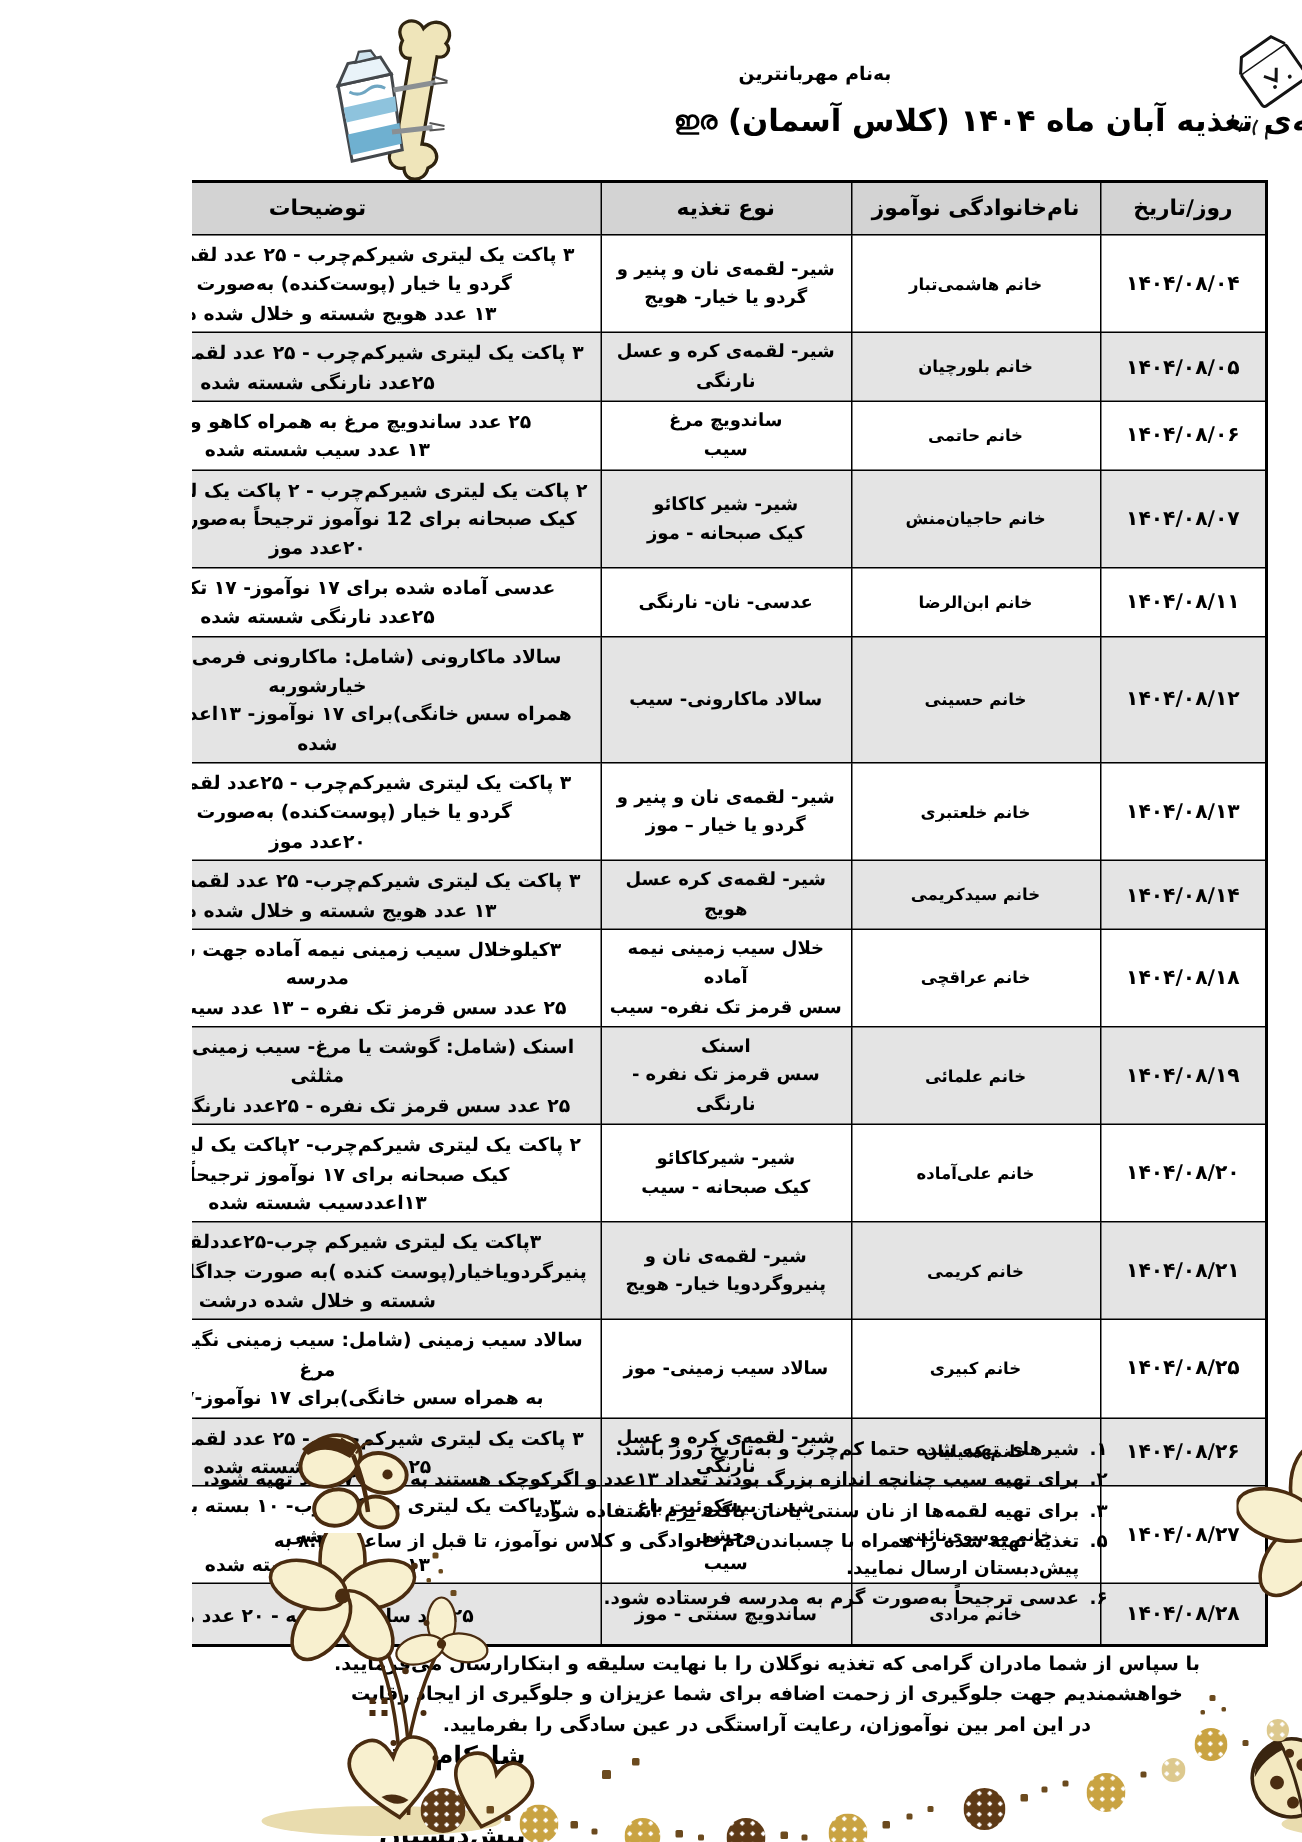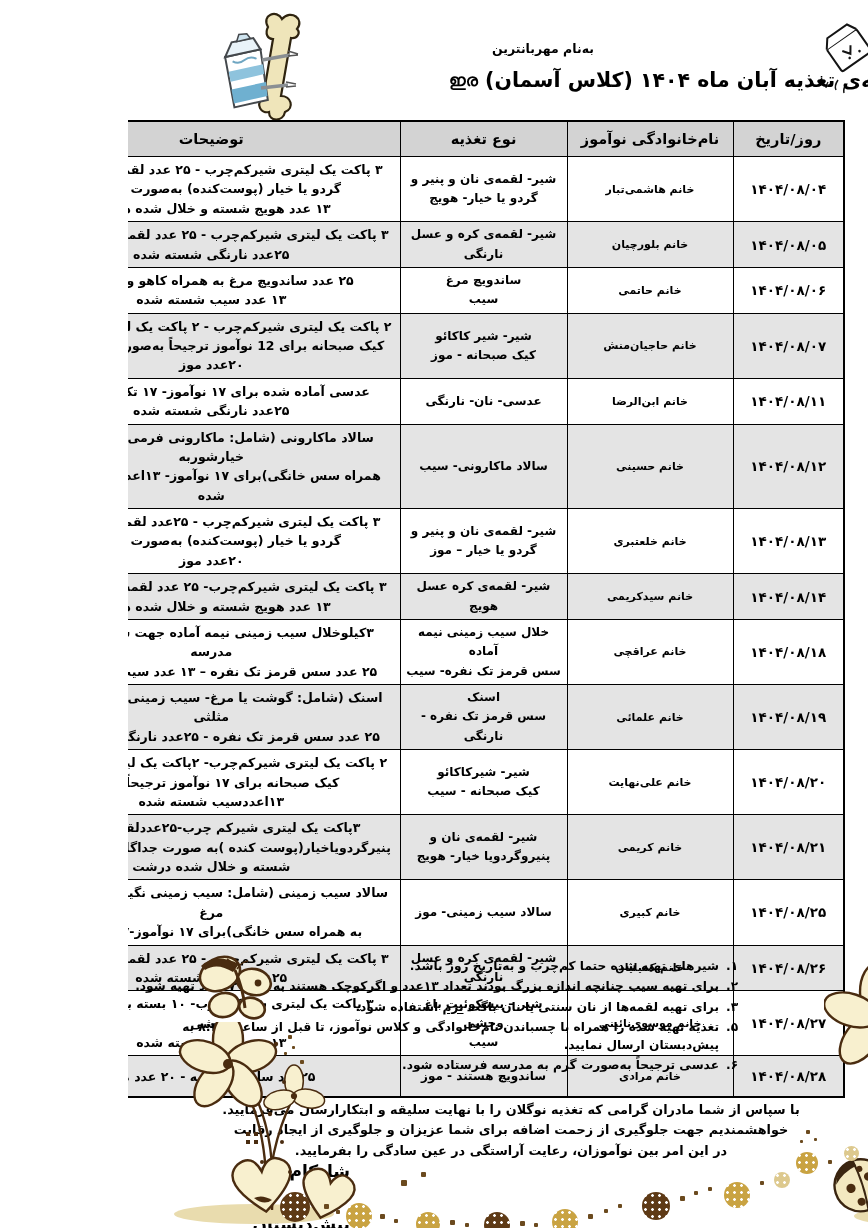--- a/index.html
+++ b/index.html
@@ -278,21 +278,21 @@
           <td class="desc-cell">
             <div>اسنک (شامل: گوشت یا مرغ- سیب زمینی- ذرت) ۴۰ عدد مثلثی</div>
             <div>۲۵ عدد سس قرمز تک نفره - ۲۵عدد نارنگی شسته شده</div>
           </td>
         </tr>
         <tr>
           <td class="date-cell min">
             <div>۱۴۰۴/۰۸/۲۰</div>
           </td>
           <td class="name-cell">
-            <div>خانم علی‌نهایت</div>
+            <div>خانم علی‌آماده</div>
           </td>
           <td class="type-cell">
             <div>شیر- شیرکاکائو</div>
             <div>کیک صبحانه - سیب</div>
           </td>
           <td class="desc-cell">
             <div>۲ پاکت یک لیتری شیرکم‌چرب- ۲پاکت یک لیتری شیرکاکائو</div>
             <div>کیک صبحانه برای ۱۷ نوآموز ترجیحاً خانگی</div>
             <div>۱۳اعددسیب شسته شده</div>
           </td>
@@ -362,21 +362,21 @@
           </td>
         </tr>
         <tr class="shaded">
           <td class="date-cell min">
             <div>۱۴۰۴/۰۸/۲۸</div>
           </td>
           <td class="name-cell">
             <div>خانم مرادی</div>
           </td>
           <td class="type-cell">
-            <div>ساندویچ هستند - موز</div>
+            <div>ساندویچ سنتی - موز</div>
           </td>
           <td class="desc-cell">
             <div>۲۵عدد ساندویچ الویه - ۲۰ عدد موز</div>
           </td>
         </tr>
       </tbody>
   </table>
 
   <div class="footnotes">
       <div class="footnote">

